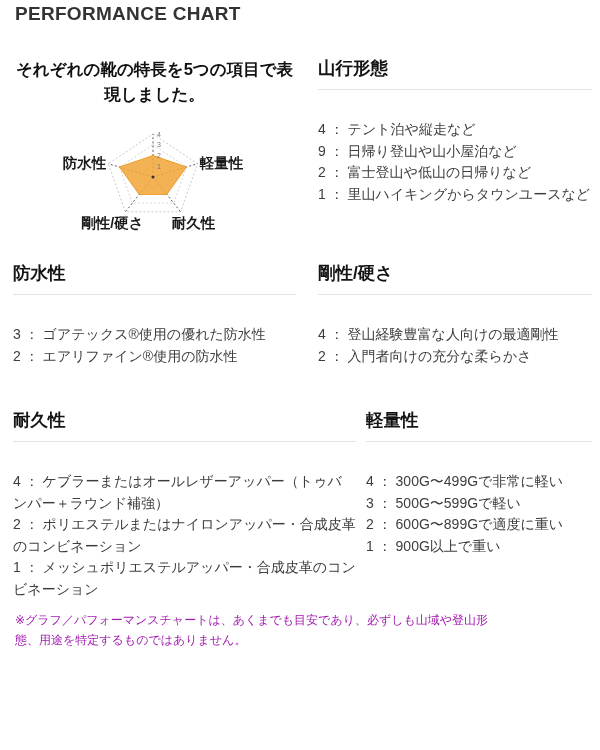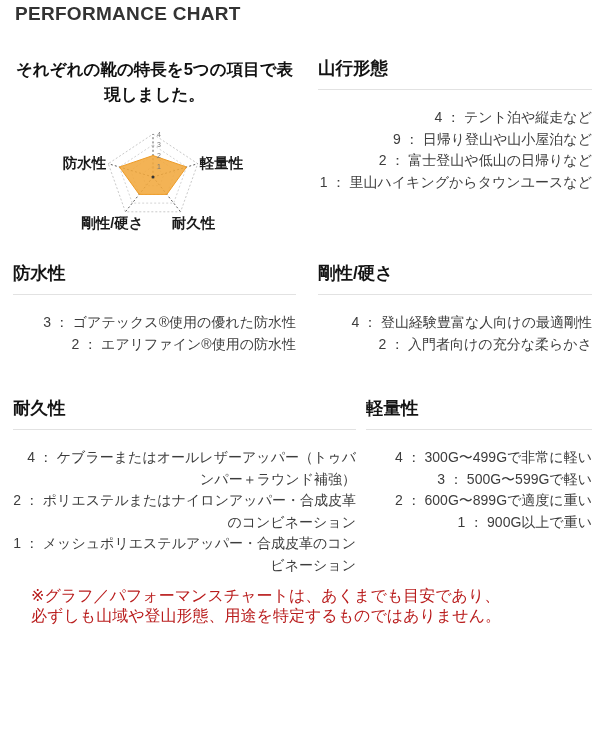--- a/index.html
+++ b/index.html
@@ -23,26 +23,26 @@
   .intro{
     margin:1px 0 0 0;font-size:16.5px;line-height:25px;font-weight:700;
     color:#111;text-align:center;
   }
   .chart-wrap{margin-top:5px;}
   .sec h2{
     margin:0;font-size:17.5px;line-height:24px;font-weight:700;color:#141414;
   }
   .divider{height:1px;background:#e2e2e2;margin-top:9px;}
   ul.ratings{
-    list-style:none;margin:17px 0 0 0;padding:0;
-    font-size:14px;line-height:21.5px;color:#3d3d3d;text-align:right;
+    list-style:none;margin:29px 0 0 0;padding:0;
+    font-size:14px;line-height:21.5px;color:#3d3d3d;
   }
   .note{
-    margin:10px 0 0 31px;width:478px;
-    font-size:16px;line-height:20px;color:#b91c1c;
+    margin:10px 0 0 15px;width:478px;
+    font-size:12px;line-height:20px;color:#a21caf;
   }
   svg text{font-family:"Liberation Sans","DejaVu Sans",sans-serif;}
 </style>
 </head>
 <body>
 
 <div class="page">
 
   <h1 class="page-title">PERFORMANCE CHART</h1>
 

